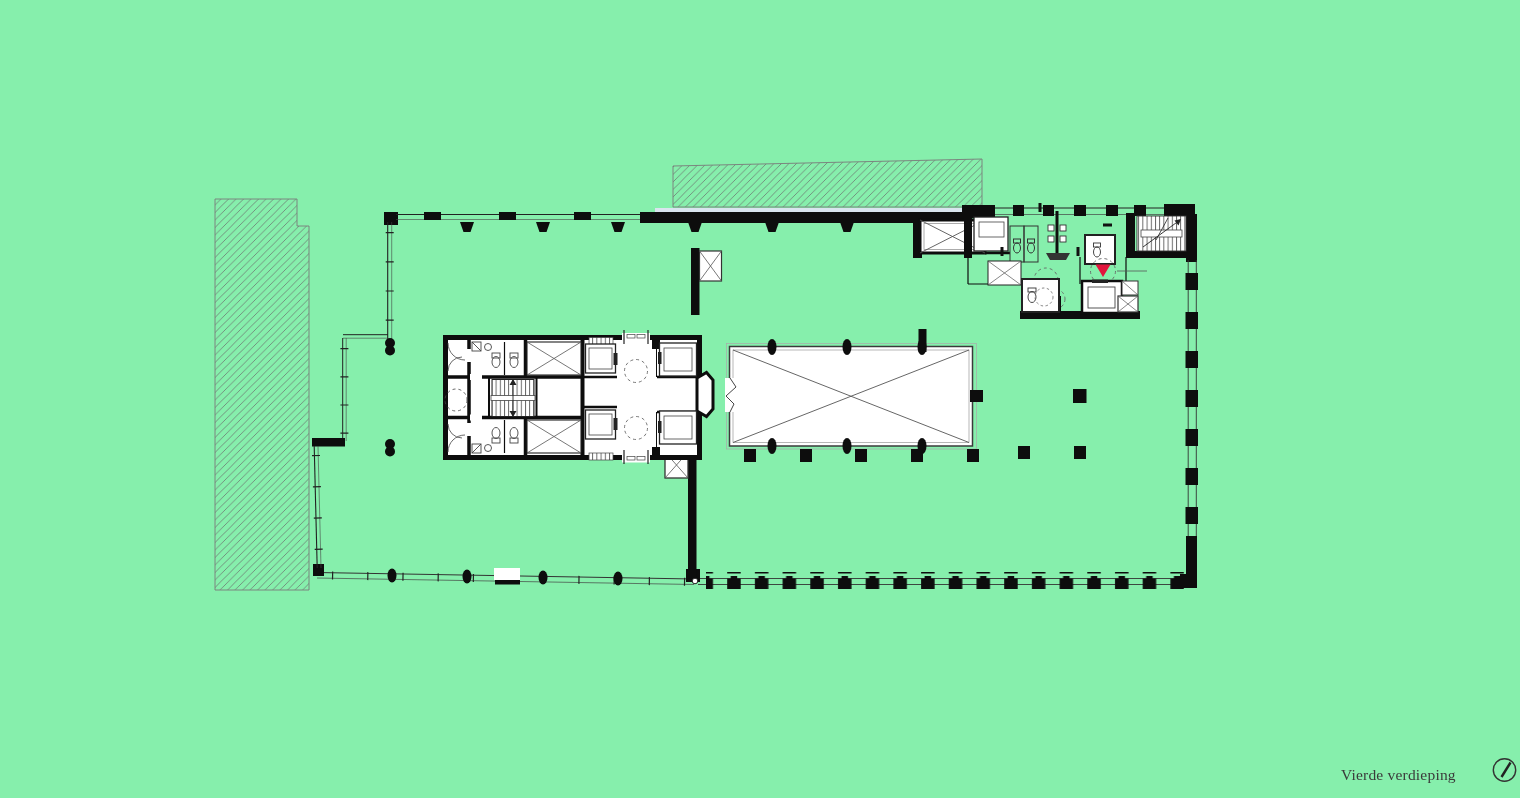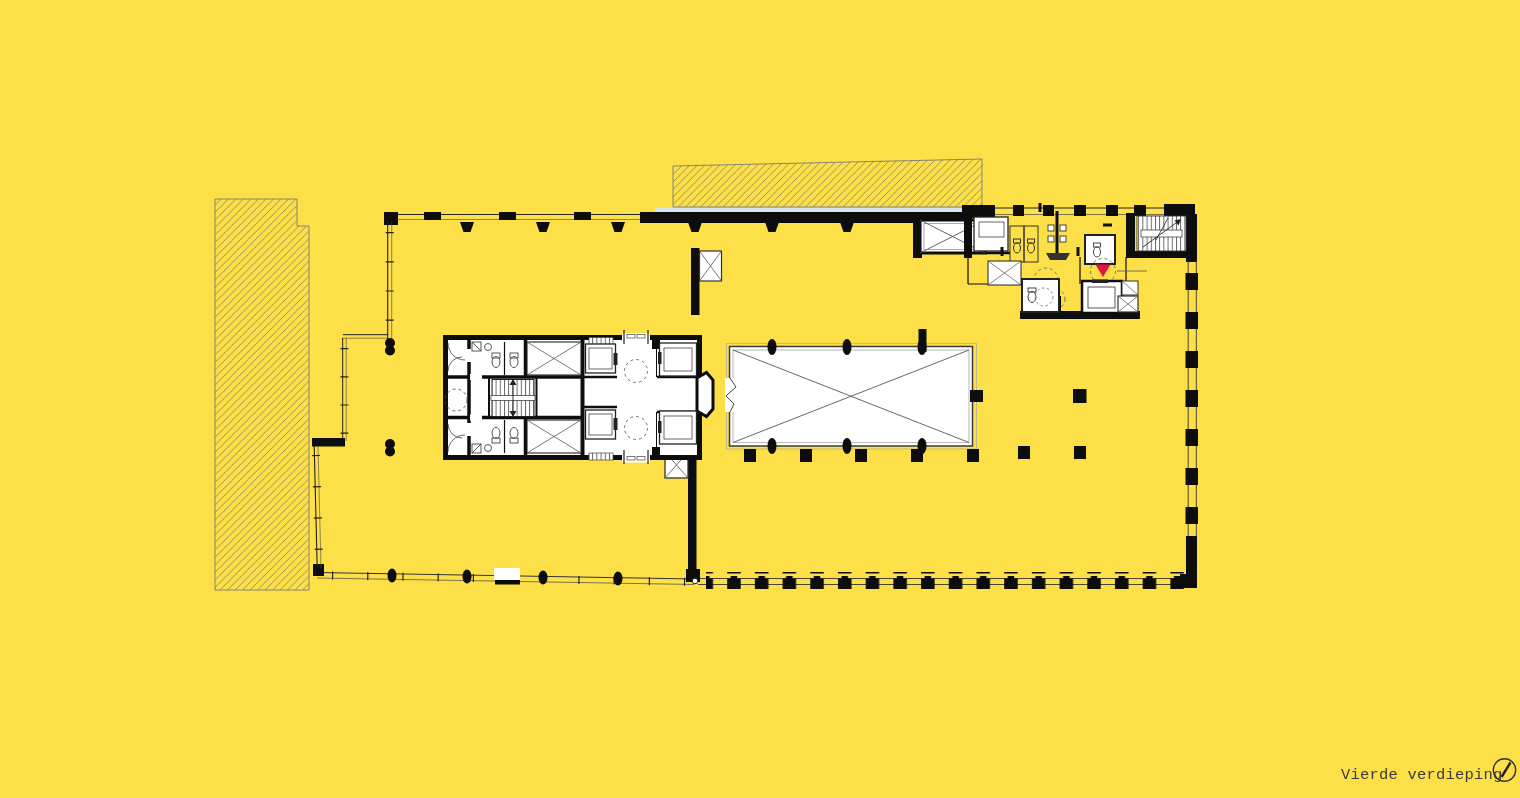--- a/index.html
+++ b/index.html
@@ -1,17 +1,17 @@
 <!DOCTYPE html>
 <html><head>
 <meta charset="utf-8">
 <style>
   html,body{margin:0;padding:0;background:#ffffff;}
-  .stage{position:relative;width:1520px;height:798px;background:#fde047;overflow:hidden;
-         font-family:Liberation Mono, monospace;}
+  .stage{position:relative;width:1520px;height:798px;background:#86efac;overflow:hidden;
+         font-family:Liberation Serif, serif;}
   .caption{position:absolute;top:766px;left:1341px;font-size:15.5px;color:#3b3b3b;
            letter-spacing:.2px;white-space:nowrap;}
   .north{position:absolute;top:755px;left:1490px;width:29px;height:30px;}
   svg{display:block;}
   .w{stroke:#0d0d0d;}
 </style>
 </head>
 <body>
 
 <div class="stage">

